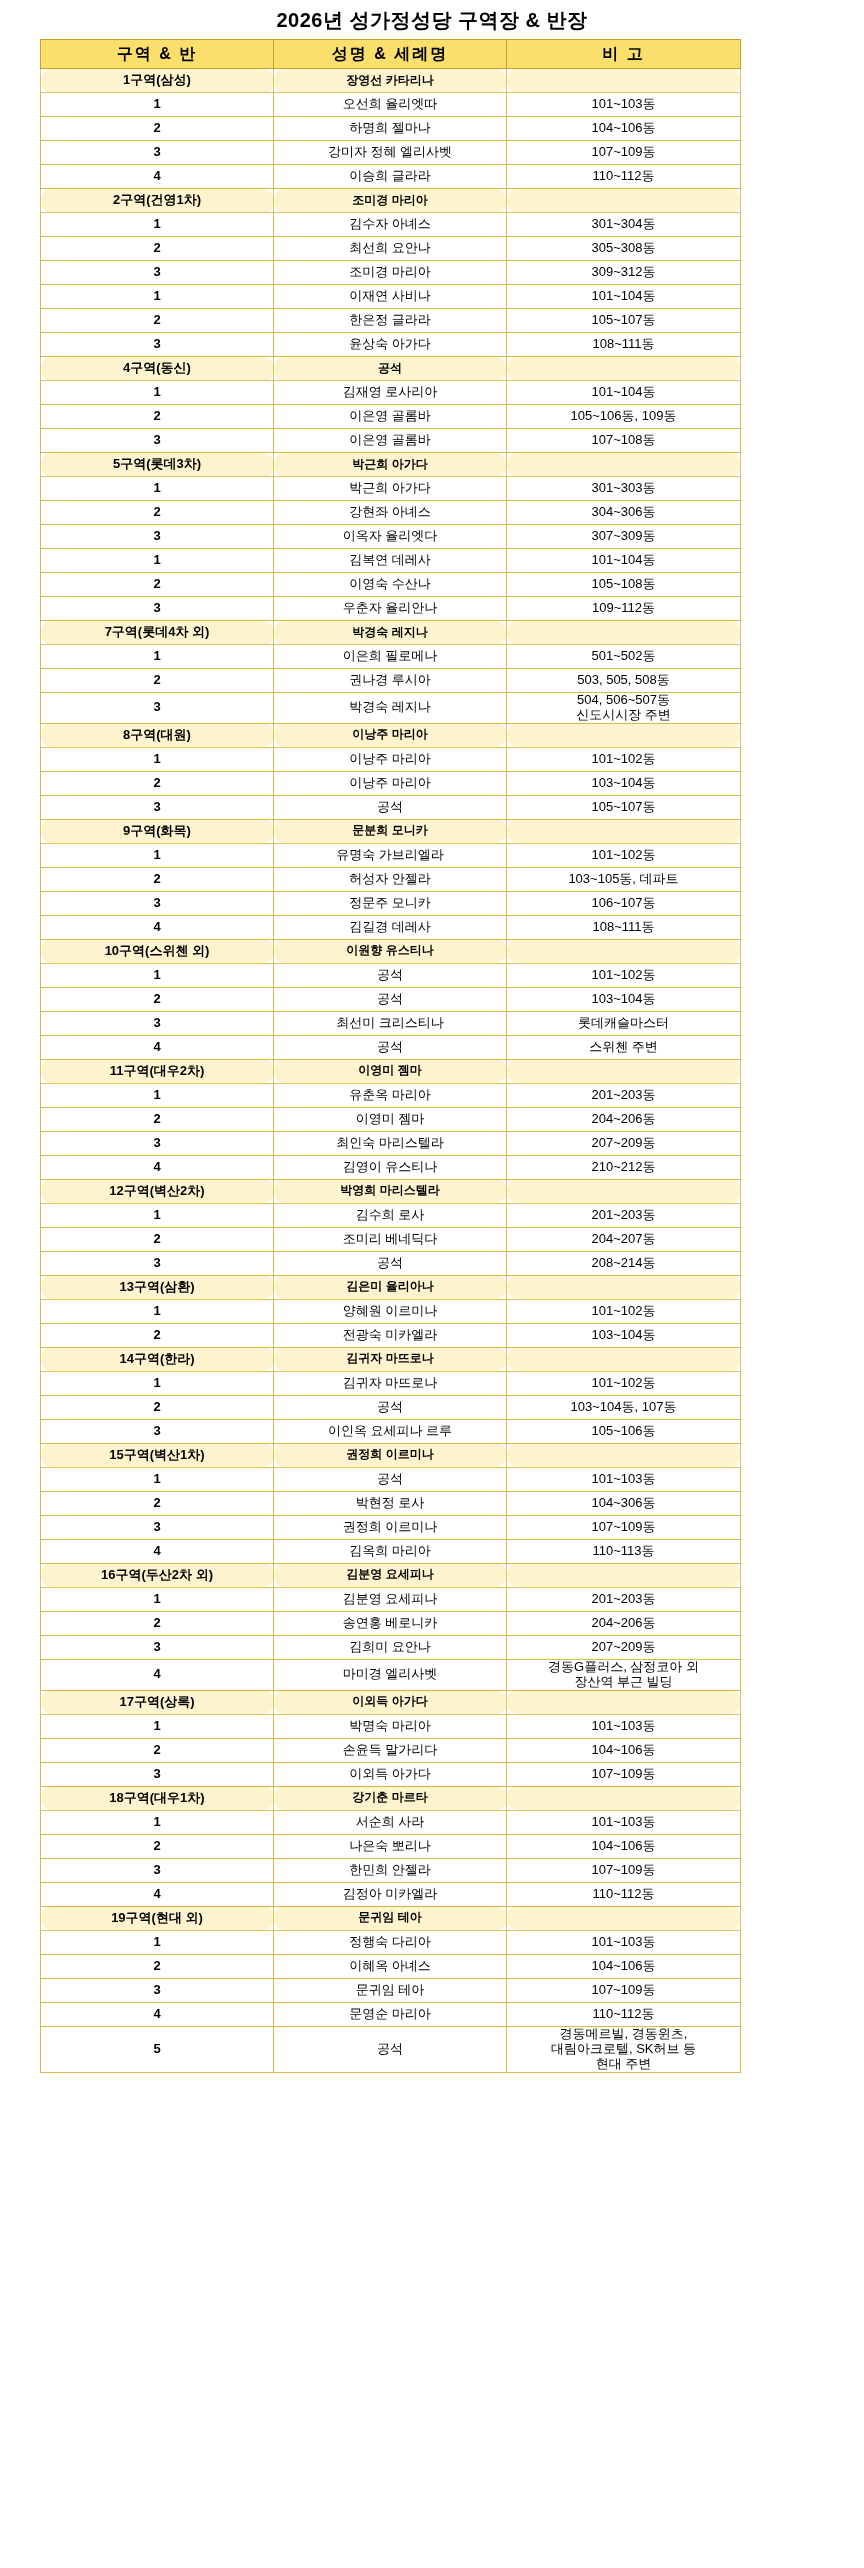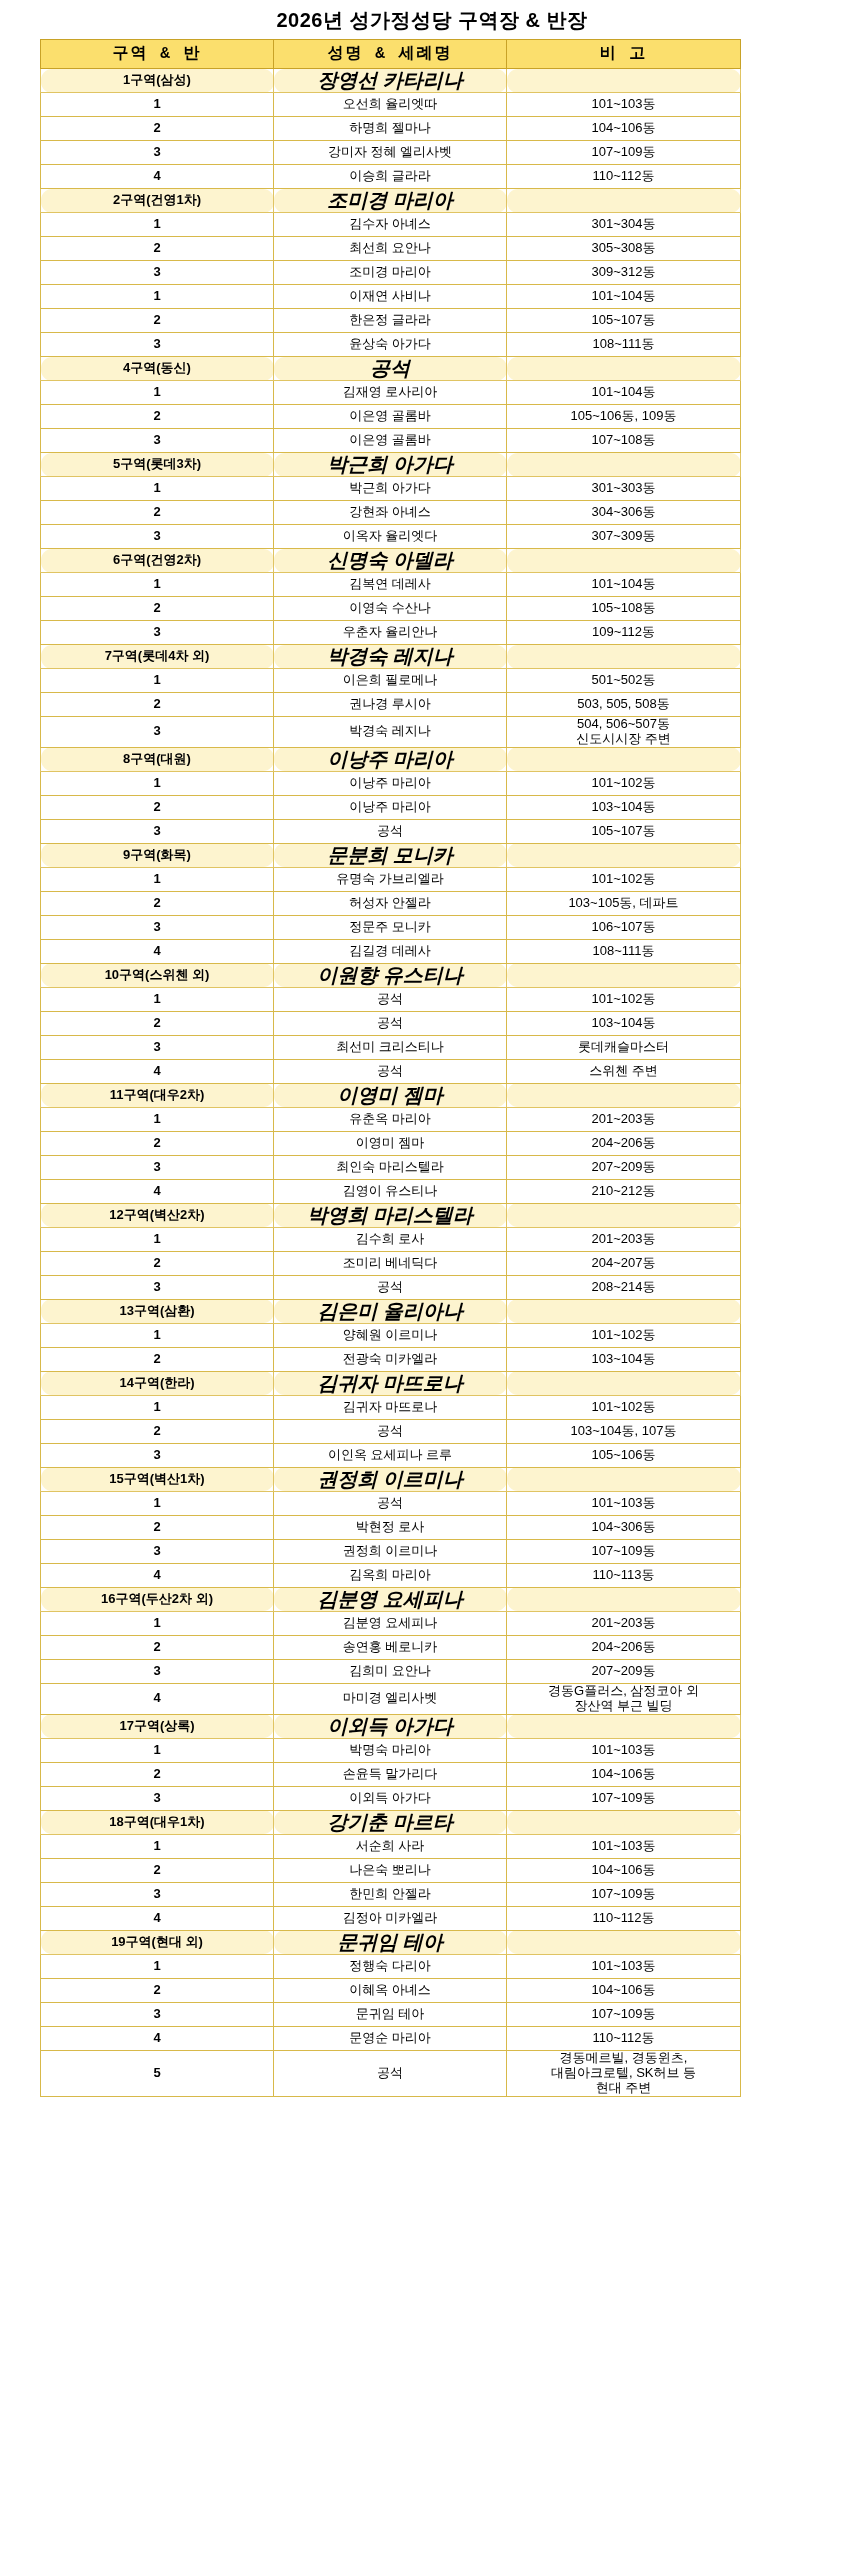--- a/index.html
+++ b/index.html
@@ -59,34 +59,32 @@
     word-break: keep-all;
     overflow: hidden;
   }
   table.roster thead th {
     background: #fbdf6d;
     font-weight: bold;
     font-size: 16px;
     letter-spacing: 2px;
     height: 29px;
     border-color: #c8a227;
-    font-family: Liberation Mono, monospace;
   }
   tr.zone-row > td {
     background: #fdf4cf;
     font-weight: bold;
     border-color: #e0c463;
     border-radius: 11px;
   }
   tr.zone-row > td.zone-label {
     font-size: 13px;
   }
   tr.zone-row > td.zone-leader {
-    font-size: 20px;
-    font-style: italic;
+    font-size: 12px;
   }
   tr.member-row > td {
     background: #ffffff;
   }
   td.col-zone { font-size: 13px; font-weight: bold; }
   td.col-name { font-size: 14px; }
   td.col-note { font-size: 13px; }
   td.note-multi {
     line-height: 1.55;
     padding: 3px 2px;
@@ -210,25 +208,20 @@
           <tr class="member-row">
             <td class="col-zone">2</td>
             <td class="col-name">강현좌 아녜스</td>
             <td class="col-note">304~306동</td>
           </tr>
           <tr class="member-row">
             <td class="col-zone">3</td>
             <td class="col-name">이옥자 율리엣다</td>
             <td class="col-note">307~309동</td>
           </tr>
-          <tr class="zone-row">
-            <td class="zone-label">6구역(건영2차)</td>
-            <td class="zone-leader">신명숙 아델라</td>
-            <td class="col-note"></td>
-          </tr>
           <tr class="member-row">
             <td class="col-zone">1</td>
             <td class="col-name">김복연 데레사</td>
             <td class="col-note">101~104동</td>
           </tr>
           <tr class="member-row">
             <td class="col-zone">2</td>
             <td class="col-name">이영숙 수산나</td>
             <td class="col-note">105~108동</td>
           </tr>

